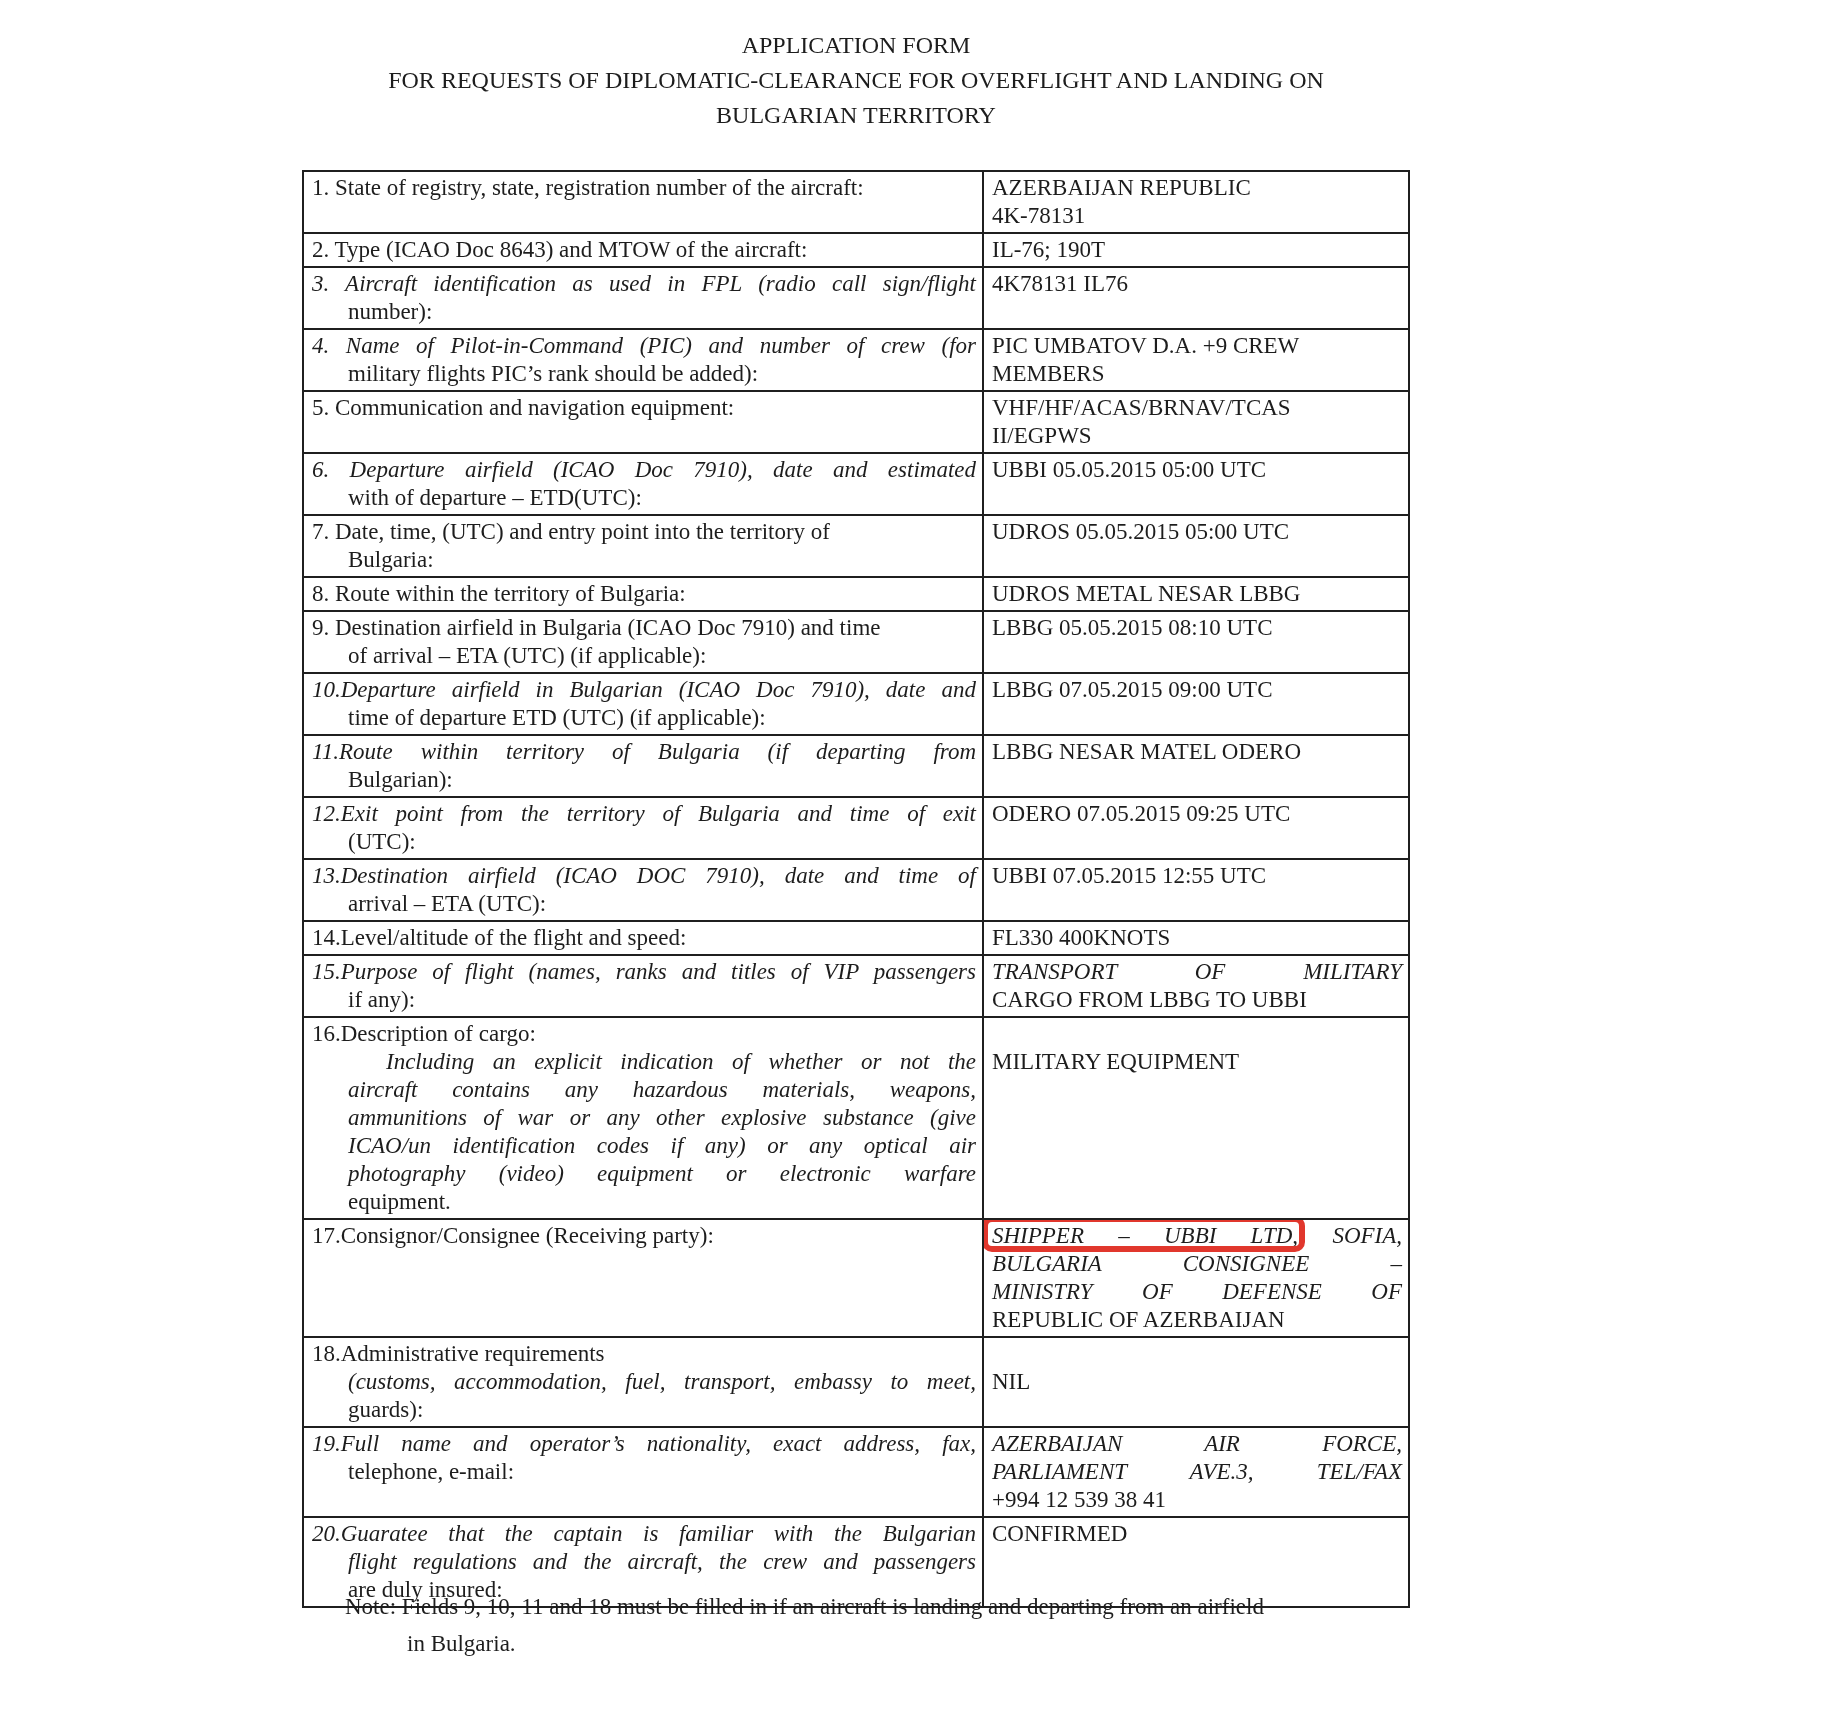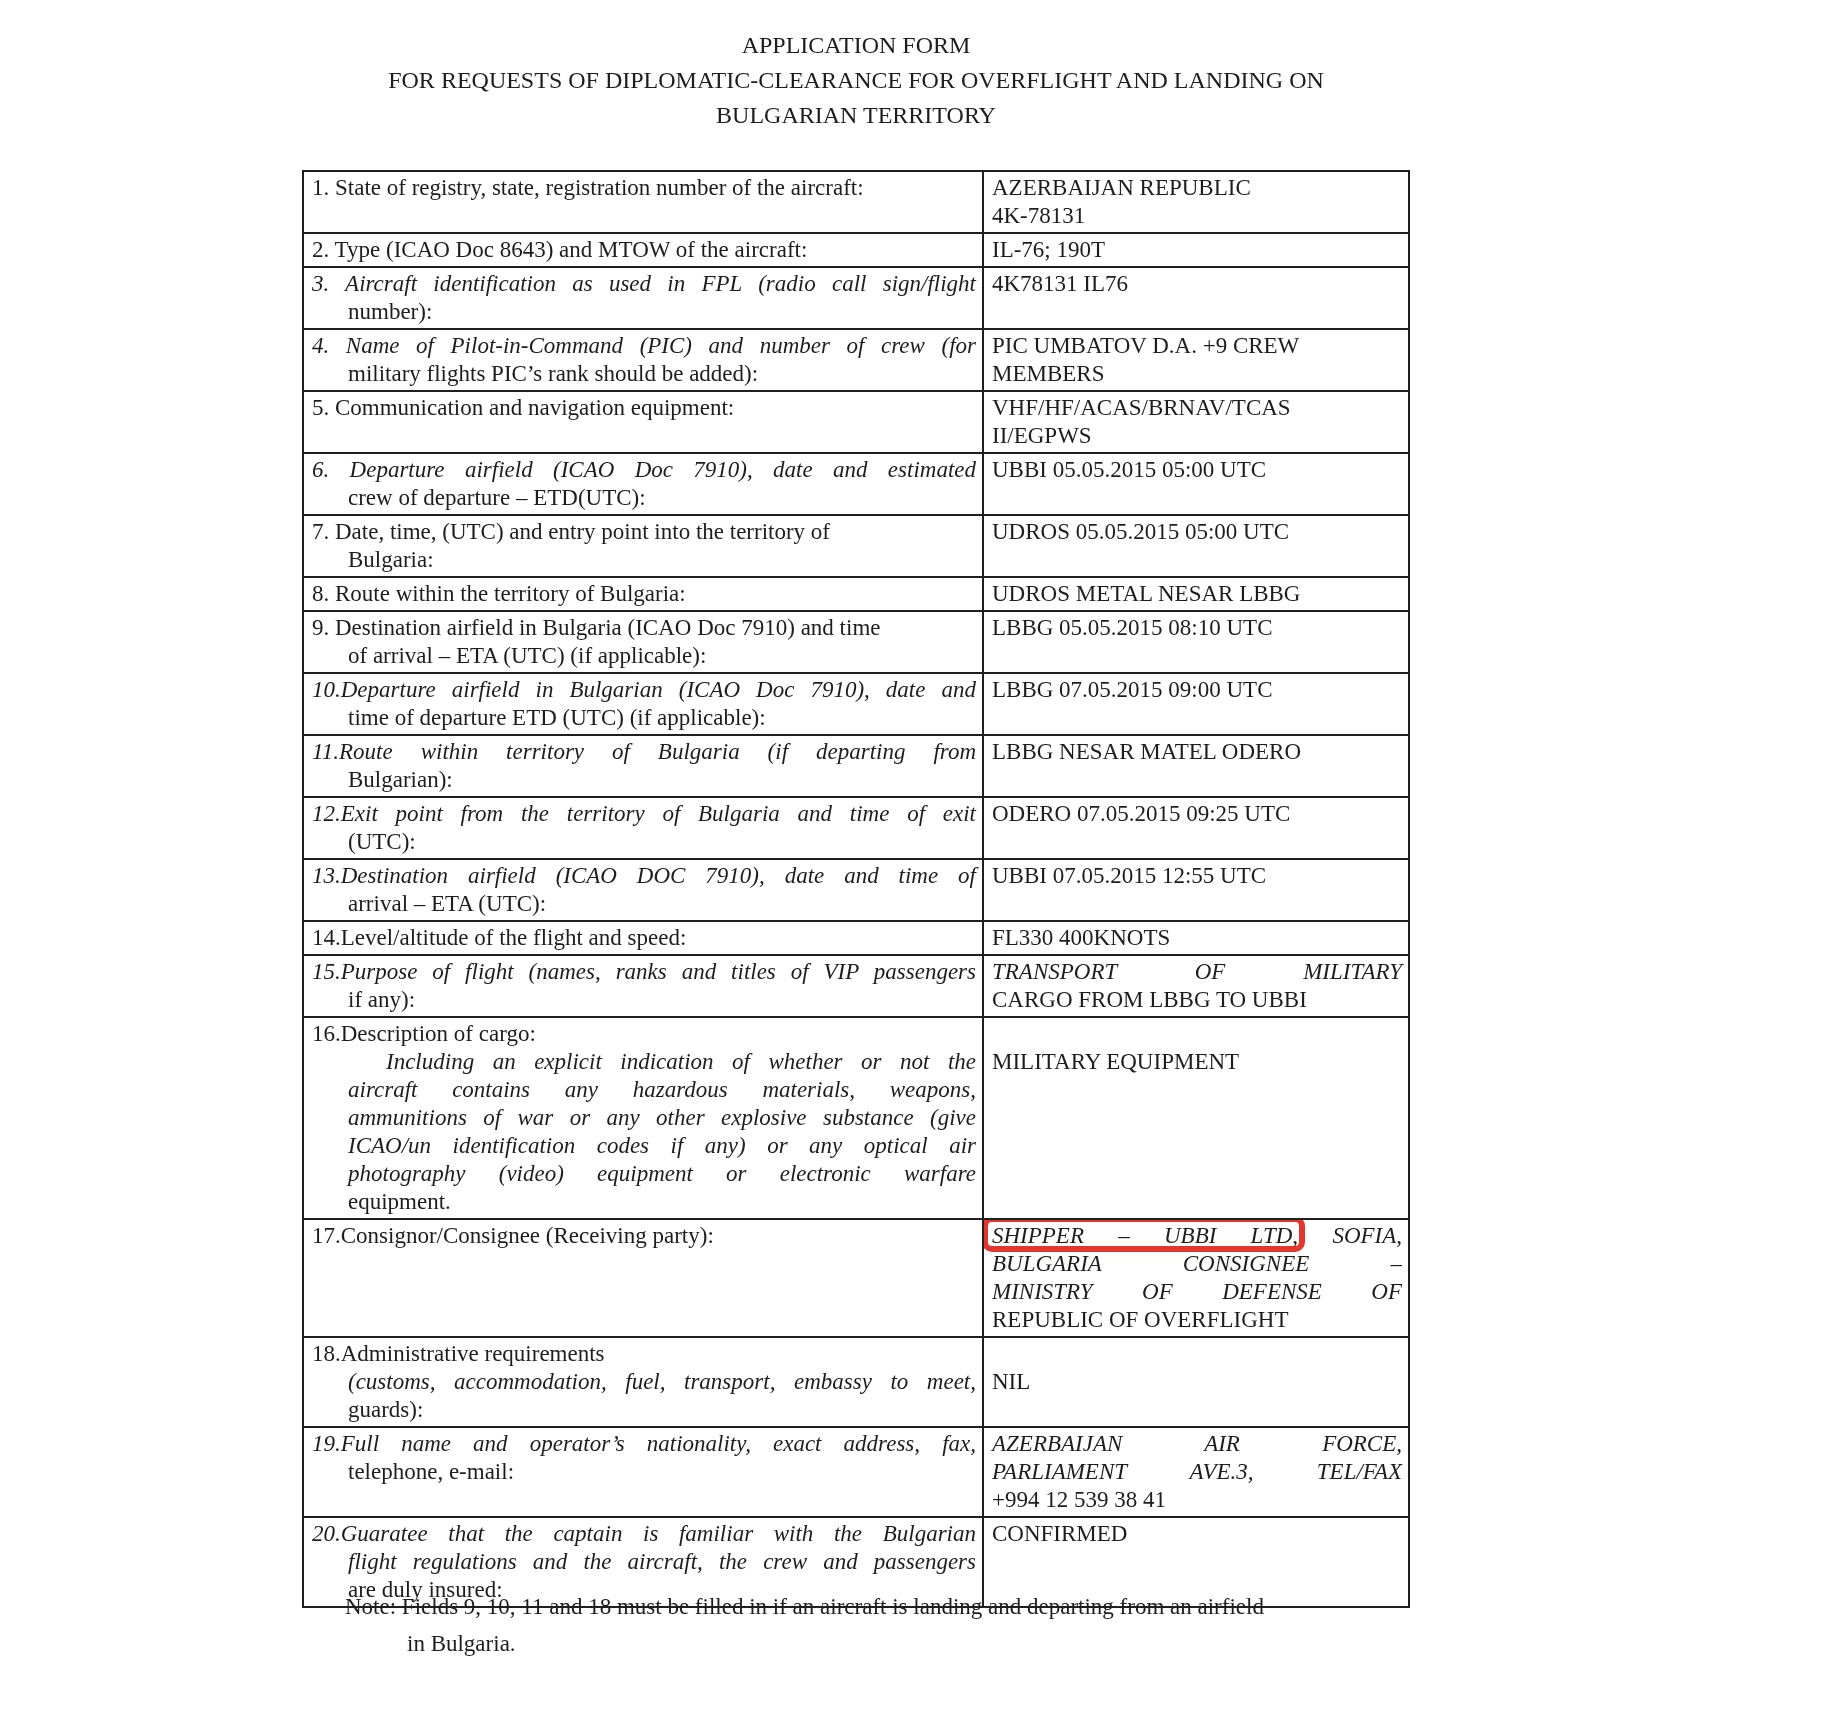--- a/index.html
+++ b/index.html
@@ -87,21 +87,21 @@
             <div class="line">5. Communication and navigation equipment:</div>
           </td>
           <td class="value-cell">
             <div class="line">VHF/HF/ACAS/BRNAV/TCAS</div>
             <div class="line">II/EGPWS</div>
           </td>
         </tr>
         <tr>
           <td class="label-cell">
             <div class="line jl">6. Departure airfield (ICAO Doc 7910), date and estimated</div>
-            <div class="line ind1">crew of departure – ETD(UTC):</div>
+            <div class="line ind1">with of departure – ETD(UTC):</div>
           </td>
           <td class="value-cell">
             <div class="line">UBBI 05.05.2015 05:00 UTC</div>
           </td>
         </tr>
         <tr>
           <td class="label-cell">
             <div class="line">7. Date, time, (UTC) and entry point into the territory of</div>
             <div class="line ind1">Bulgaria:</div>
           </td>
@@ -196,21 +196,21 @@
           </td>
         </tr>
         <tr>
           <td class="label-cell">
             <div class="line">17.Consignor/Consignee (Receiving party):</div>
           </td>
           <td class="value-cell">
             <div class="line jl"><span class="redbox">SHIPPER – UBBI LTD,</span> <span>SOFIA,</span></div>
             <div class="line jl">BULGARIA CONSIGNEE –</div>
             <div class="line jl">MINISTRY OF DEFENSE OF</div>
-            <div class="line">REPUBLIC OF OVERFLIGHT</div>
+            <div class="line">REPUBLIC OF AZERBAIJAN</div>
           </td>
         </tr>
         <tr>
           <td class="label-cell">
             <div class="line">18.Administrative requirements</div>
             <div class="line jl ind1">(customs, accommodation, fuel, transport, embassy to meet,</div>
             <div class="line ind1">guards):</div>
           </td>
           <td class="value-cell">
             <div class="spacer" style="height: 28px;"></div>

